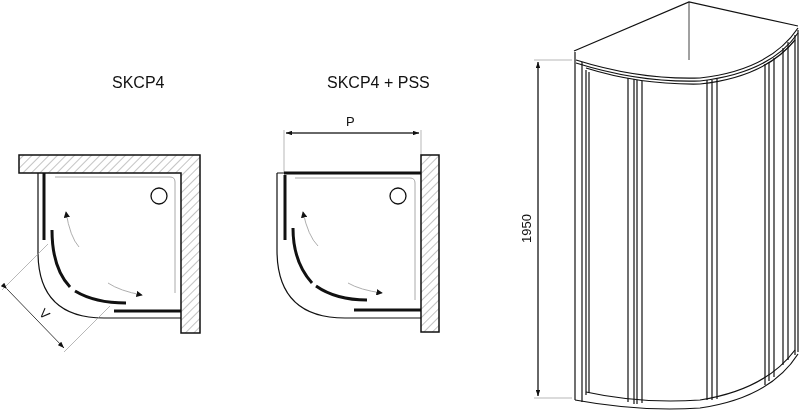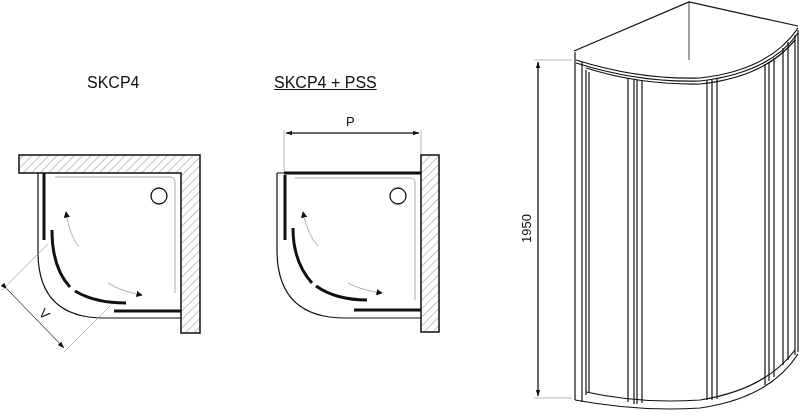--- a/index.html
+++ b/index.html
@@ -1,25 +1,25 @@
 <!DOCTYPE html>
 <html><head>
 <meta charset="utf-8">
 <style>
   html,body{margin:0;padding:0;background:#fff;}
   body{width:800px;height:416px;position:relative;overflow:hidden;font-family:"Liberation Sans",sans-serif;}
-  .title{position:absolute;font-size:16px;color:#111;}
+  .title{position:absolute;font-size:16px;color:#111;margin-left:25px;}
   svg{position:absolute;left:0;top:0;}
   .dim{font-size:13px;fill:#111;font-family:"Liberation Sans",sans-serif;}
 </style>
 </head>
 <body>
 
 <div class="title" style="left:87px;top:74px;">SKCP4</div>
-<div class="title" style="left:274px;top:74px;text-decoration:underline;">SKCP4 + PSS</div>
+<div class="title" style="left:302px;top:74px;">SKCP4 + PSS</div>
 
 <svg width="800" height="416" viewBox="0 0 800 416">
   <defs>
     <pattern id="hatch" patternUnits="userSpaceOnUse" width="6" height="6" patternTransform="rotate(45)">
       <line x1="0" y1="0" x2="0" y2="6" stroke="#888" stroke-width="1"></line>
     </pattern>
     <marker id="arr" markerWidth="8" markerHeight="8" refX="7" refY="4" orient="auto">
       <path d="M0,0 L8,4 L0,8 z" fill="#111"></path>
     </marker>
     <marker id="dimarr" markerWidth="8" markerHeight="6" refX="8" refY="3" orient="auto">

